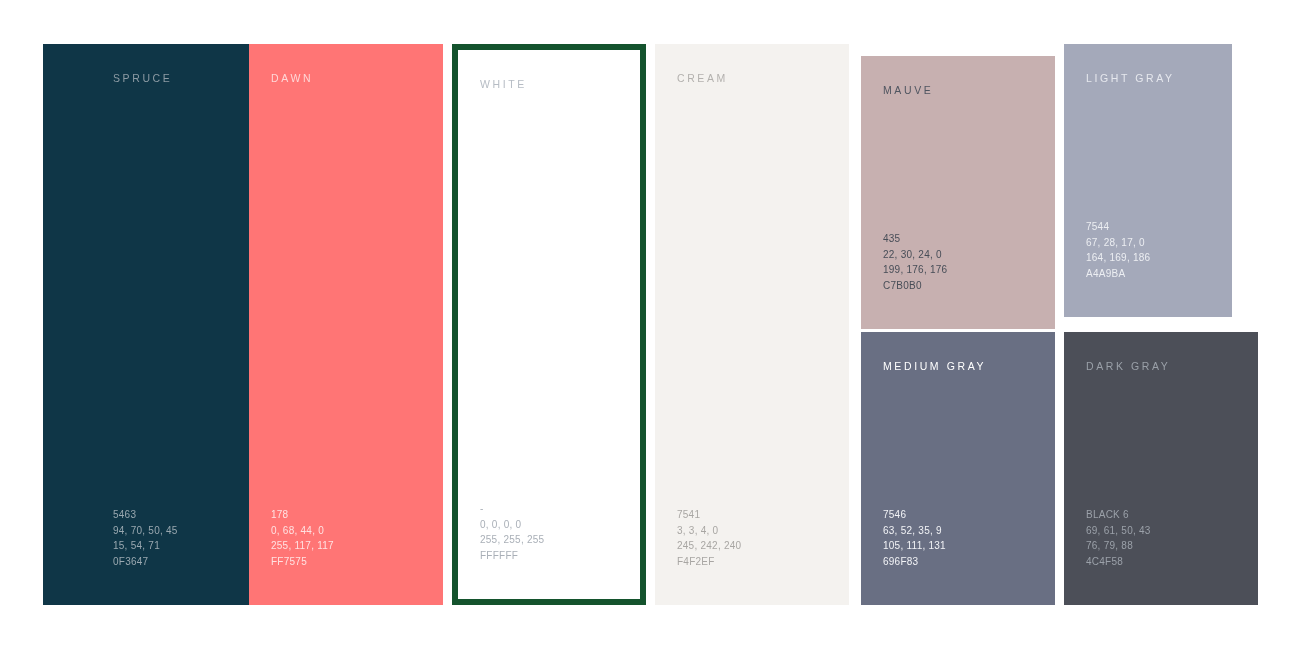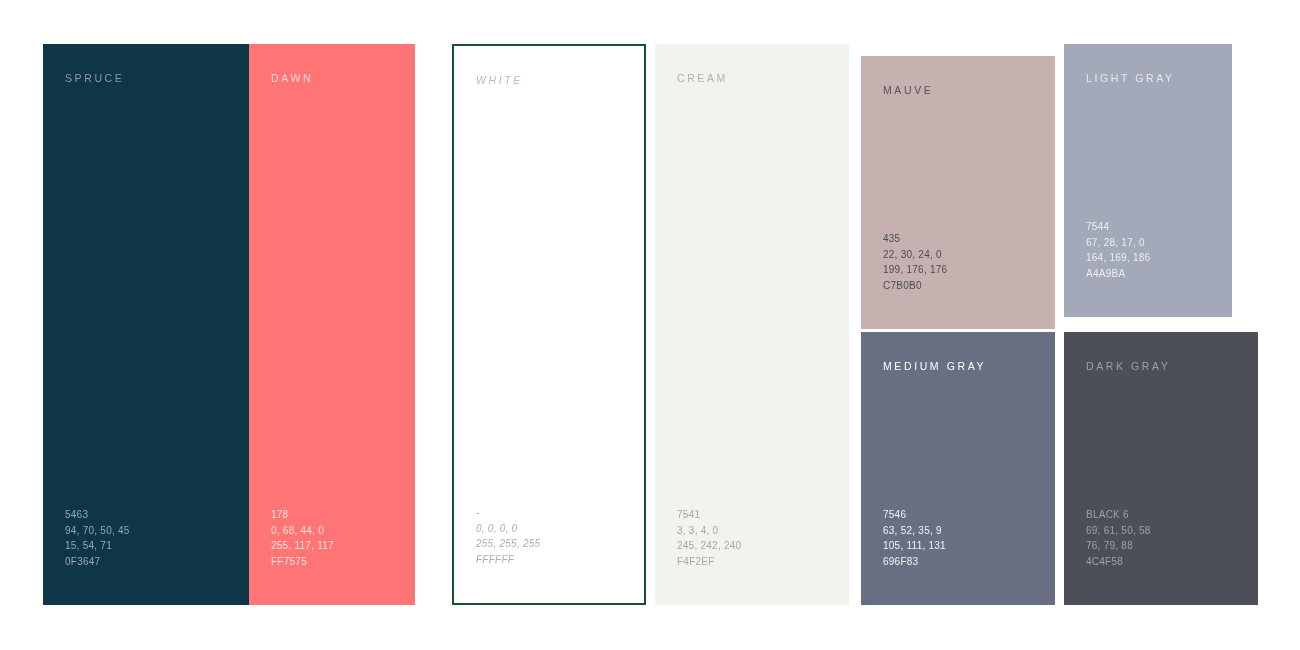--- a/index.html
+++ b/index.html
@@ -43,38 +43,38 @@
   }
 
   .spec-line {
     white-space: nowrap;
   }
 
   
   .sw-spruce {
     left: 43px;  top: 44px;  width: 228px; height: 561px;
     background: #0F3647;
+    padding-left: 48px;
   }
   .sw-spruce .swatch-name { color: #8d9ba4; }
   .sw-spruce .swatch-specs { color: #9aa8b0; margin-top: 10px; }
 
   
   .sw-dawn {
-    left: 249px; top: 44px;  width: 166px; height: 561px;
+    left: 249px; top: 44px;  width: 194px; height: 561px;
     background: #FF7575;
   }
   .sw-dawn .swatch-name { color: #ffd7d7; }
   .sw-dawn .swatch-specs { color: #ffe2e2; }
 
   
   .sw-white {
     left: 452px; top: 44px;  width: 194px; height: 561px;
     background: #FFFFFF;
-    border: 2px solid #14532d;
-    font-style: italic;
+    border: 6px solid #14532d;
   }
   .sw-white .swatch-name { color: #b6bcc4; }
   .sw-white .swatch-specs { color: #a9afb7; }
 
   
   .sw-cream {
     left: 655px; top: 44px;  width: 194px; height: 561px;
     background: #F4F2EF;
   }
   .sw-cream .swatch-name { color: #b3b1ae; }
@@ -221,20 +221,20 @@
     </div>
   </div>
 
   <div class="swatch sw-darkgray">
     <div class="name-wrap">
       <div class="swatch-name">DARK GRAY</div>
     </div>
     <div class="specs-wrap">
       <div class="swatch-specs">
         <div class="spec-line">BLACK 6</div>
-        <div class="spec-line">69, 61, 50, 58</div>
+        <div class="spec-line">69, 61, 50, 43</div>
         <div class="spec-line">76, 79, 88</div>
         <div class="spec-line">4C4F58</div>
       </div>
     </div>
   </div>
 
 </div>
 
 </body></html>

